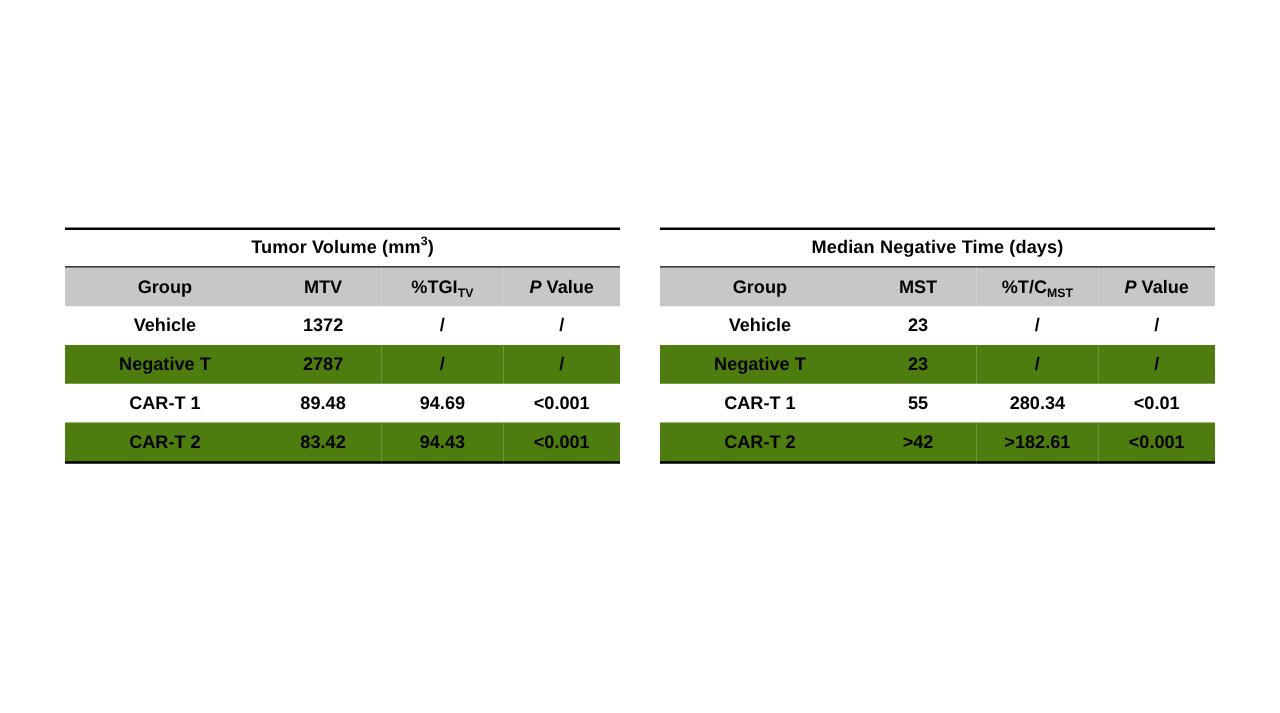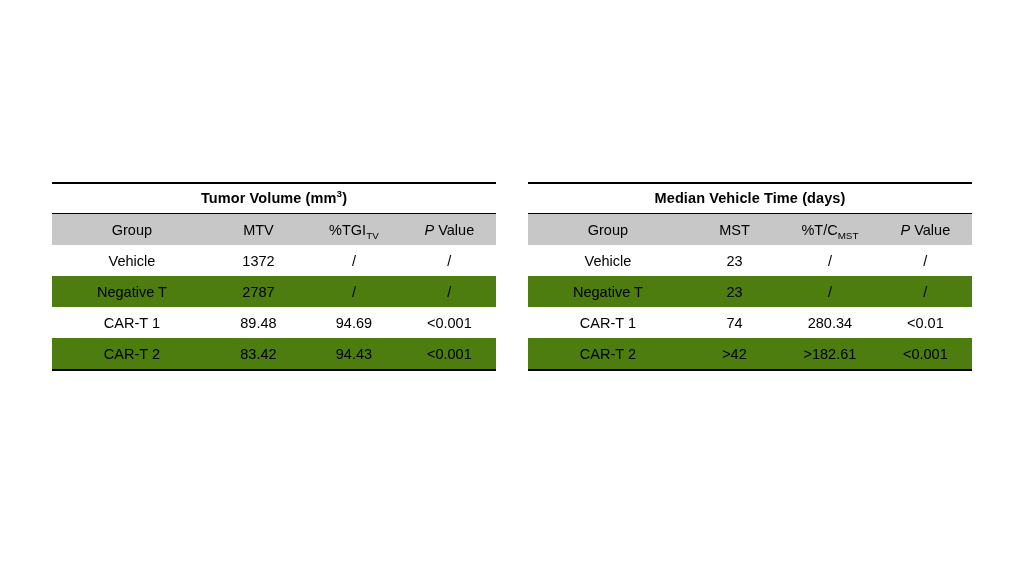--- a/index.html
+++ b/index.html
@@ -43,24 +43,24 @@
     text-align: center;
     letter-spacing: 0.1px;
   }
   table.data-table td,
   table.data-table th {
     font-size: 14.5px;
     text-align: center;
     padding: 0;
     height: 31px;
     vertical-align: middle;
-    font-weight: normal;
+    font-weight: bold;
   }
   table.data-table thead th {
-    font-weight: normal;
+    font-weight: bold;
     background: #c7c7c7;
     border-top: 1.6px solid #000;
     margin-left: 35px;
   }
   table.data-table tbody tr.shaded td {
     background: #4d7c0f;
   }
   table.data-table tbody tr.last-row td {
     border-bottom: 2.2px solid #000;
   }
@@ -115,21 +115,21 @@
           <td>83.42</td>
           <td>94.43</td>
           <td>&lt;0.001</td>
         </tr>
       </tbody>
     </table>
   </div>
 
   <div class="table-block" id="table-right">
     <table class="data-table">
-      <caption><span>Median Vehicle Time (days)</span><sup></sup><span></span></caption>
+      <caption><span>Median Negative Time (days)</span><sup></sup><span></span></caption>
       <thead>
         <tr>
           <th class="col-group"><span>Group</span></th>
           <th class="col-b"><span>MST</span></th>
           <th class="col-c"><span>%T/C</span><sub>MST</sub></th>
           <th class="col-d"><span class="ital">P</span><span> Value</span></th>
         </tr>
       </thead>
       <tbody>
         <tr>
@@ -139,21 +139,21 @@
           <td>/</td>
         </tr>
         <tr class="shaded">
           <td>Negative T</td>
           <td>23</td>
           <td>/</td>
           <td>/</td>
         </tr>
         <tr>
           <td>CAR-T 1</td>
-          <td>74</td>
+          <td>55</td>
           <td>280.34</td>
           <td>&lt;0.01</td>
         </tr>
         <tr class="shaded last-row">
           <td>CAR-T 2</td>
           <td>&gt;42</td>
           <td>&gt;182.61</td>
           <td>&lt;0.001</td>
         </tr>
       </tbody>

